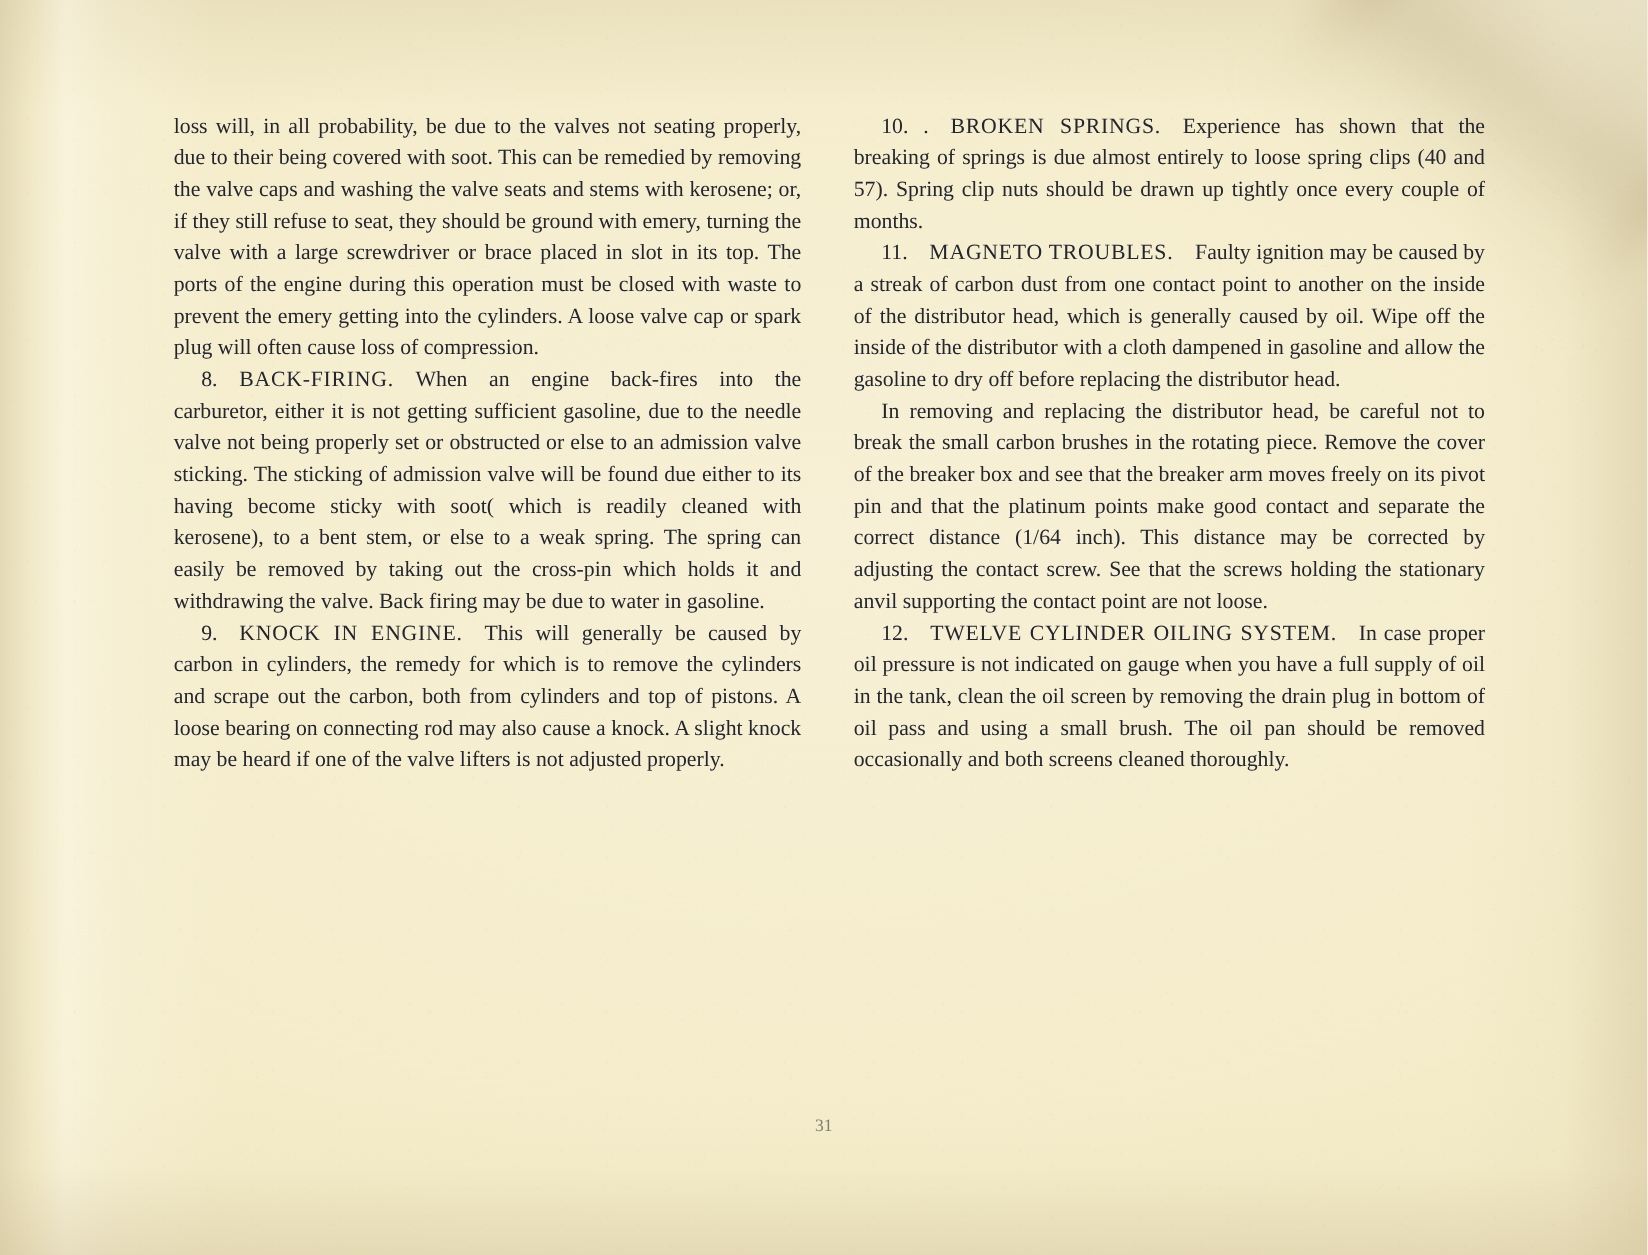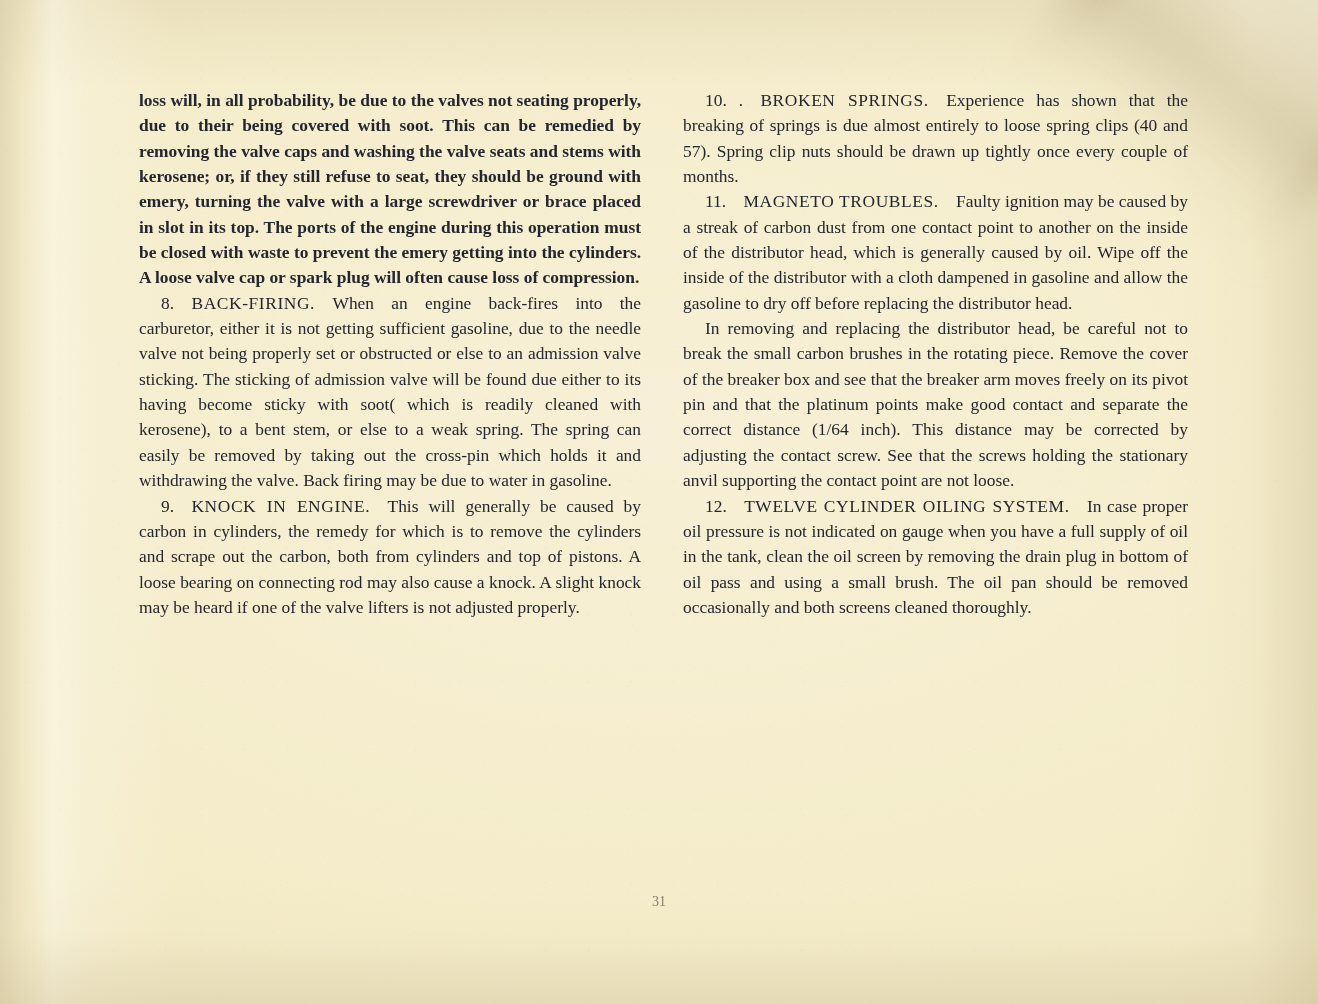--- a/index.html
+++ b/index.html
@@ -132,21 +132,21 @@
     -webkit-font-smoothing: antialiased;
   }
 
   .col-left  { left: 139px; width: 502px; }
   .col-right { left: 683px; width: 505px; }
 
   .para {
     margin: 0;
     text-indent: 22px;
   }
-  .para.no-indent { text-indent: 0; font-weight: bold; }
+  .para.no-indent { text-indent: 0; }
 
   
   .para.section-gap { margin-top: 0; }
 
   
   .heading {
     letter-spacing: 0.6px;
   }
 
   .page-number {

